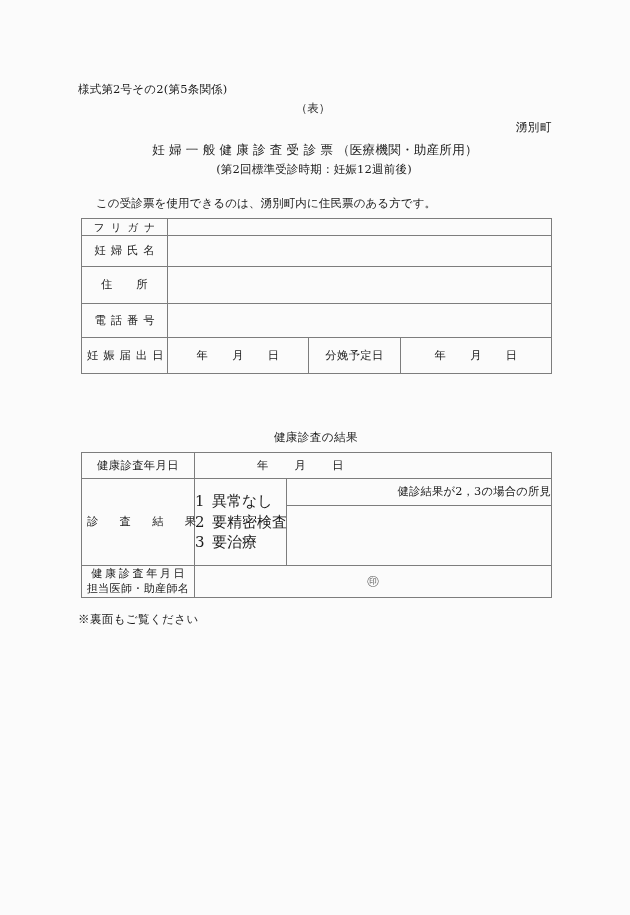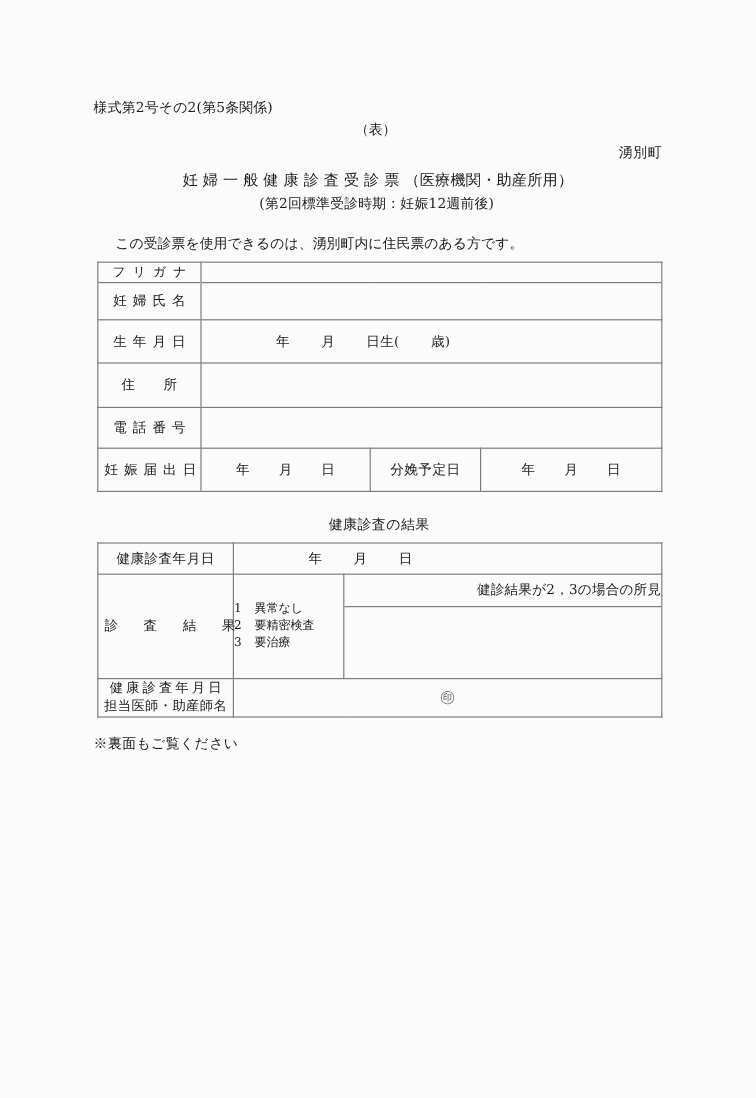--- a/index.html
+++ b/index.html
@@ -159,21 +159,21 @@
     width: 470px;
   }
   #result-table .r-examdate td { height: 25px; }
   #result-table .r-judge td    { height: 86px; }
   #result-table .r-inst td     { height: 27px; }
 
   .opts {
     padding: 0 0 0 14px;
     text-align: left;
     line-height: 1.42;
-    font-size: 10px;
+    font-size: 15px;
     white-space: nowrap;
   }
   .opts .num { display: inline-block; width: 17px; }
 
   .findings-wrap {
     display: flex;
     flex-direction: column;
     height: 100%;
   }
   .findings-head {
@@ -246,26 +246,20 @@
     </colgroup>
     <tbody>
       <tr class="r-furigana">
         <td class="lbl">フリガナ</td>
         <td class="blank val" colspan="3"></td>
       </tr>
       <tr class="r-name">
         <td class="lbl">妊婦氏名</td>
         <td class="val" colspan="3"></td>
       </tr>
-      <tr class="r-birth">
-        <td class="lbl">生年月日</td>
-        <td class="val" colspan="3">
-          <span class="ymd-wide"><span>年</span><span class="gap"></span><span>月</span><span class="gap"></span><span>日生(</span><span class="gap"></span><span>歳)</span></span>
-        </td>
-      </tr>
       <tr class="r-addr">
         <td class="lbl-tight">住　　所</td>
         <td class="val" colspan="3"></td>
       </tr>
       <tr class="r-tel">
         <td class="lbl">電話番号</td>
         <td class="val" colspan="3"></td>
       </tr>
       <tr class="r-notify">
         <td class="lbl">妊娠届出日</td>

